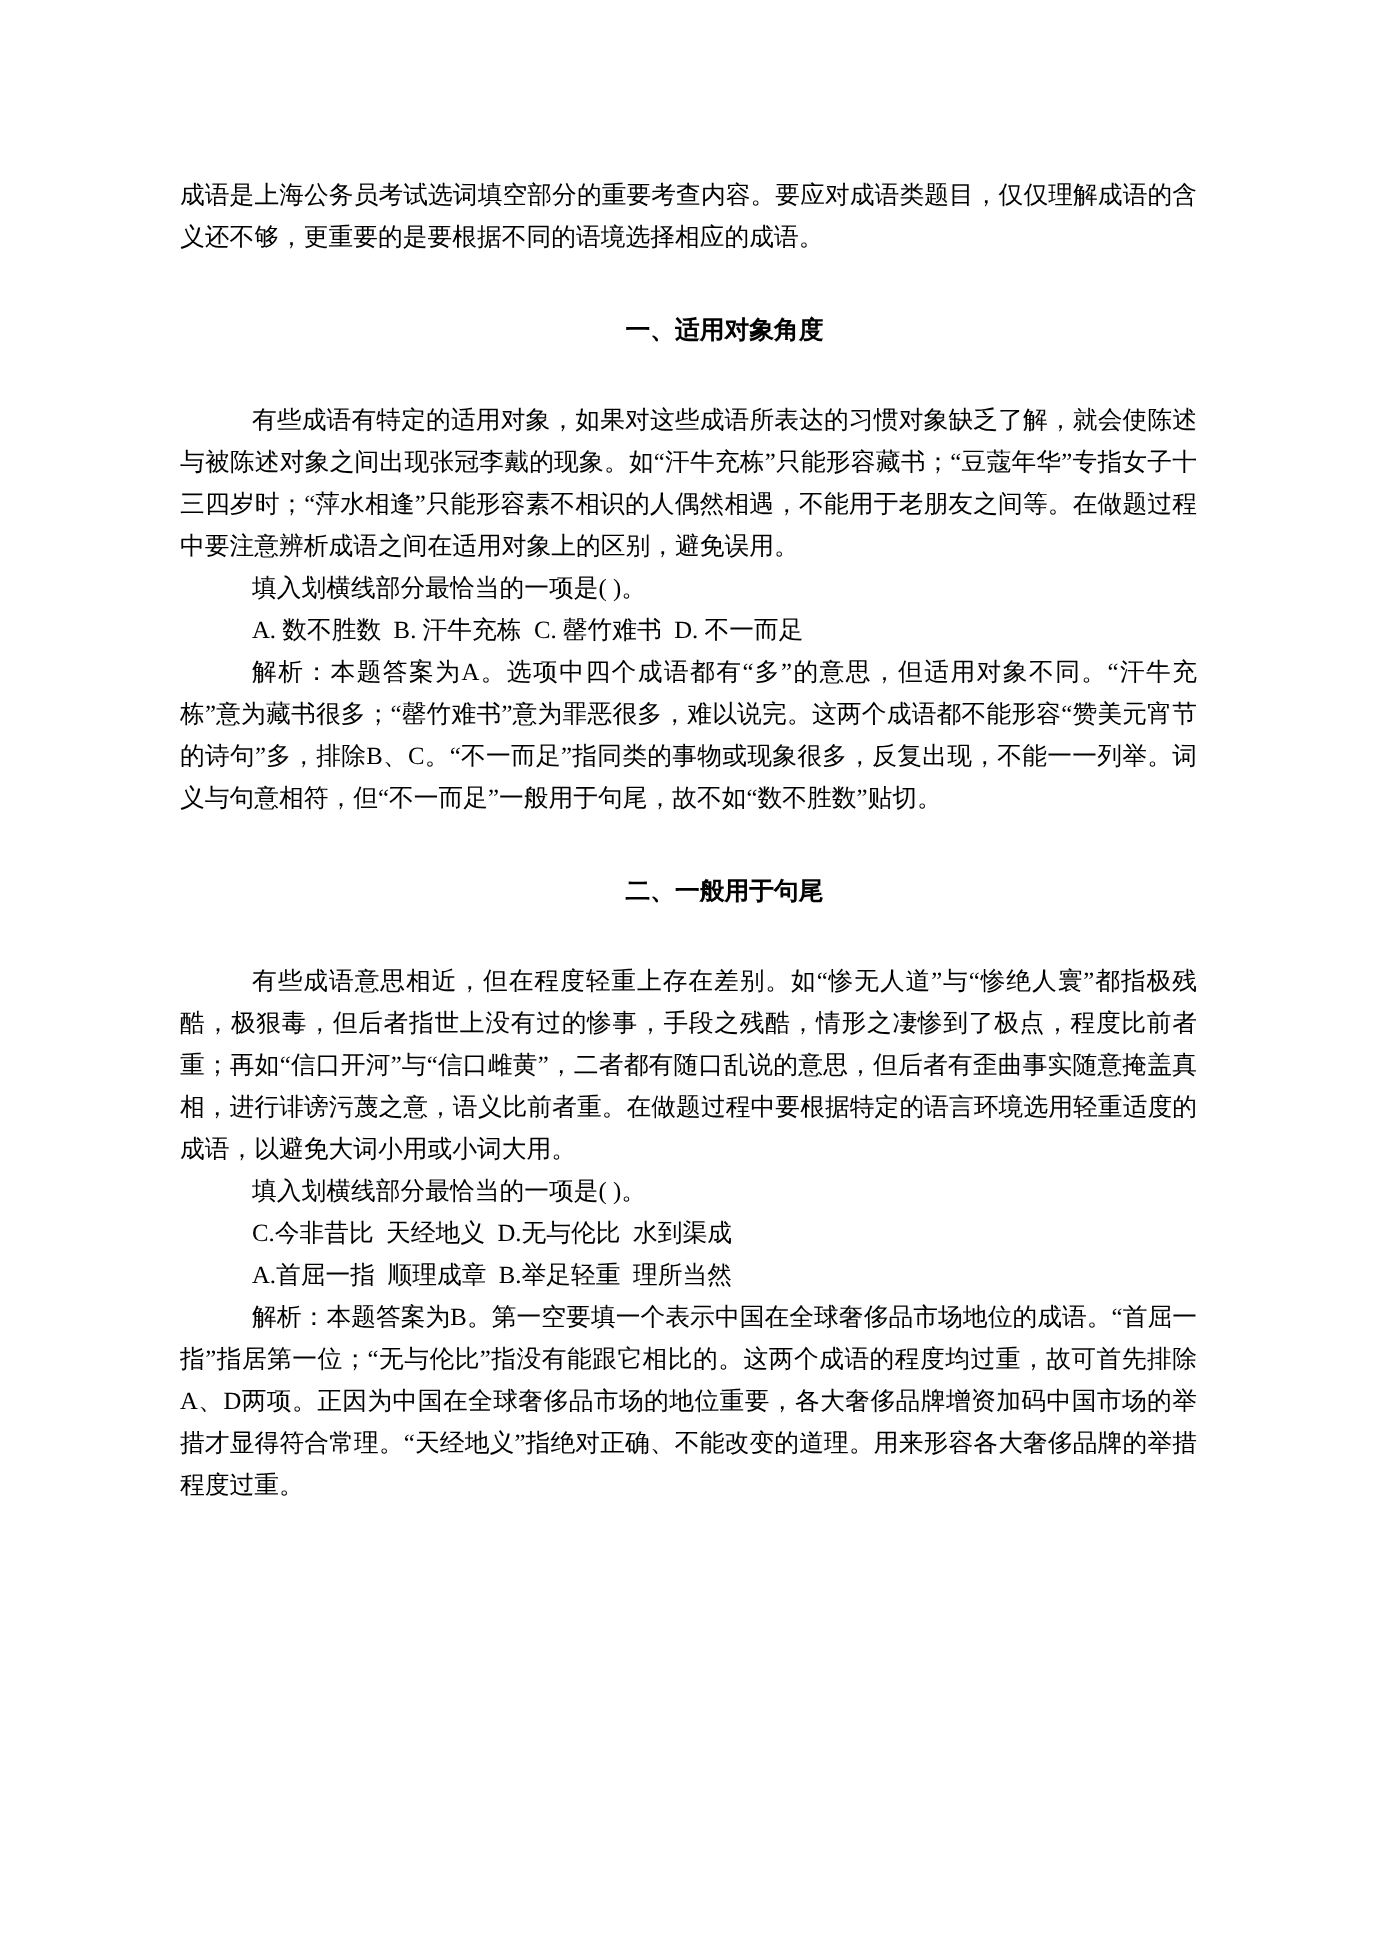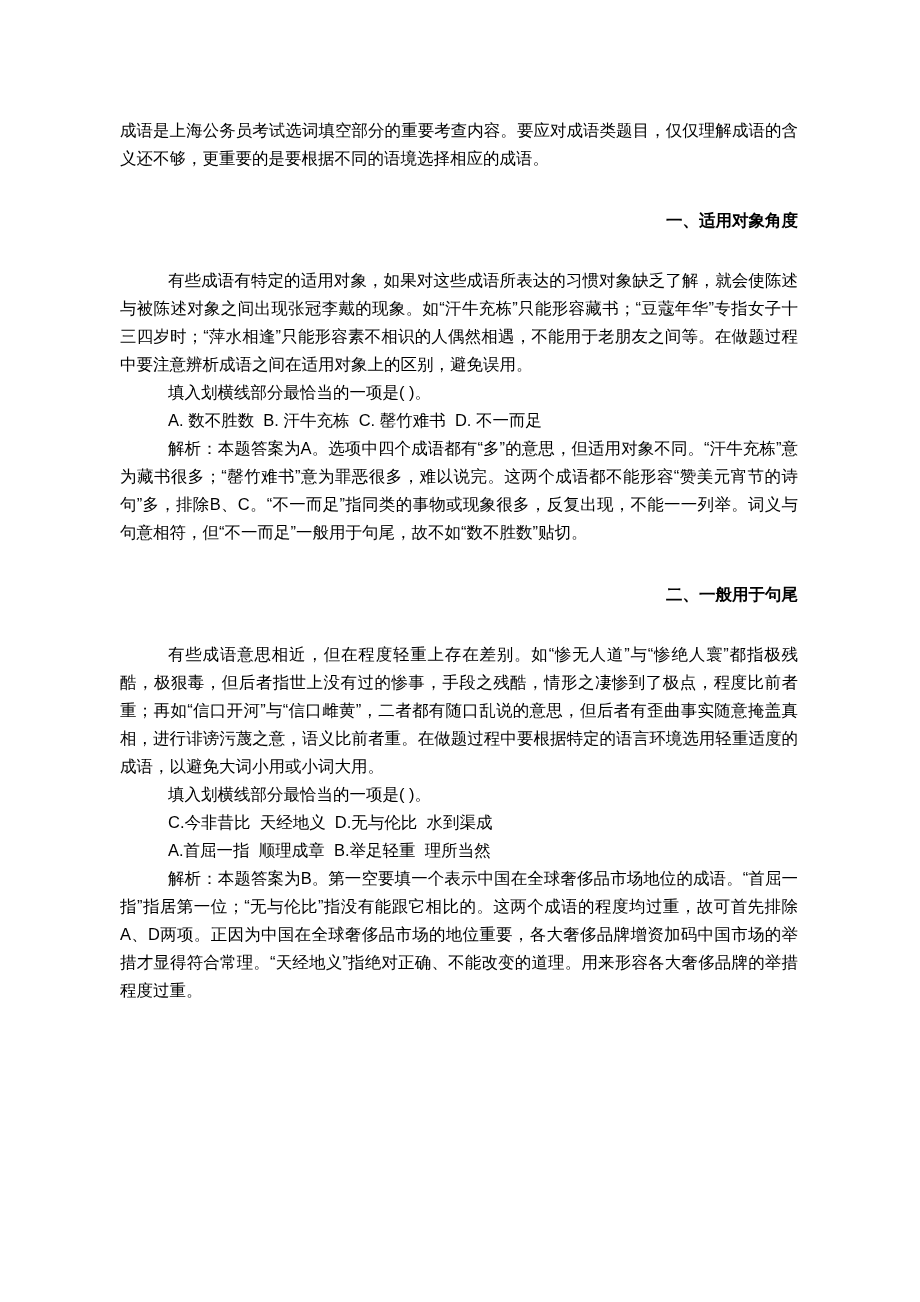--- a/index.html
+++ b/index.html
@@ -8,21 +8,21 @@
     background: #ffffff;
   }
   .page {
     position: relative;
     width: 920px;
     min-height: 1302px;
     margin: 0 auto;
     box-sizing: border-box;
     background: #ffffff;
     padding: 116px 122px 60px 120px;
-    font-family: Liberation Sans, sans-serif;
+    font-family: Liberation Serif, serif;
     font-size: 16.5px;
     line-height: 28px;
     color: #000000;
     text-align: justify;
   }
   .para {
     margin: 0;
     text-indent: 48px;
   }
   .para.no-indent {
@@ -31,21 +31,21 @@
   .para.pre {
     white-space: pre-wrap;
     text-align: left;
   }
   .heading {
     margin: 34px 0 32px 0;
     text-indent: 48px;
     font-size: 16.5px;
     font-weight: bold;
     line-height: 28px;
-    text-align: right;
+    text-align: center;
   }
 </style>
 </head>
 <body>
 
 <div class="page">
 
   <p class="para no-indent">成语是上海公务员考试选词填空部分的重要考查内容。要应对成语类题目，仅仅理解成语的含义还不够，更重要的是要根据不同的语境选择相应的成语。</p>
 
   <h2 class="heading">一、适用对象角度</h2>

